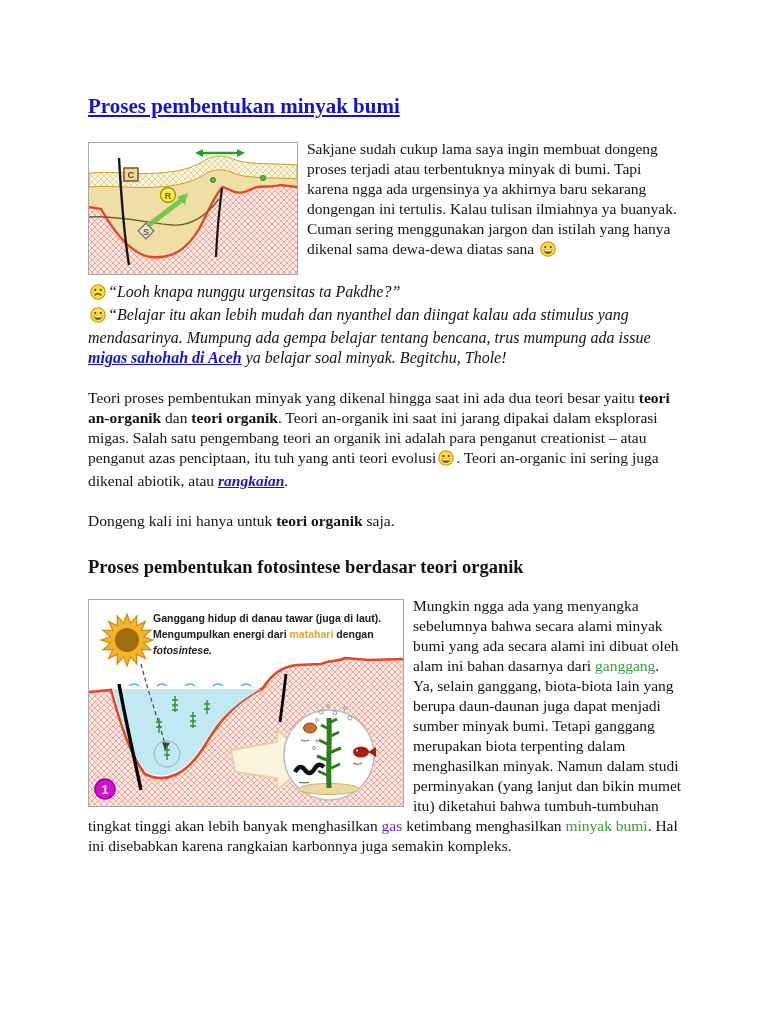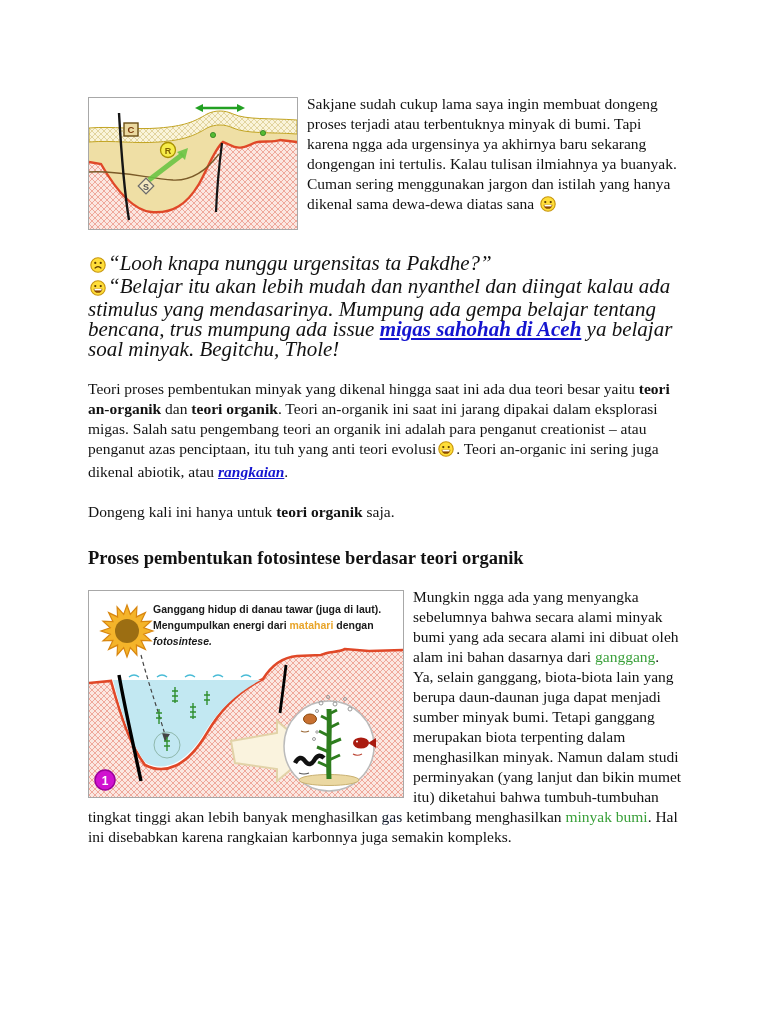--- a/index.html
+++ b/index.html
@@ -13,39 +13,40 @@
     font-size:21px;font-weight:bold;color:#1414CF;
     text-decoration:underline;margin:0 0 20px 0;display:inline-block;
   }
   .byline{font-size:15px;margin:0 0 22px 0;}
   p.body{font-size:15.5px;line-height:20px;margin:0 0 20px 0;}
   .it{}
   .b{font-weight:bold;}
   .bi{font-weight:normal;font-style:italic;}
   .link{color:#1414CF;font-weight:bold;font-style:italic;text-decoration:underline;cursor:pointer;}
   .green{color:#3AA03A;}
-  .red{color:#0f172a;}
+  .red{color:#6d28d9;}
   .fig{
     float:left;border:1px solid #A8A8A8;background:#fff;
     margin:3px 9px 4px 0;line-height:0;
   }
-  .quotes{clear:left;font-size:21px;line-height:20px;margin:16px 0 20px 0;}
+  .quotes{clear:left;font-size:16px;line-height:20px;margin:0 0 20px 0;}
   .quotes p{margin:0;font-style:italic;}
   h3.sub{font-size:15.5px;font-weight:bold;margin:24px 0 20px 0;}
   h2.big{font-size:18.5px;font-weight:bold;margin:26px 0 18px 0;clear:left;}
   .emoji{display:inline-block;vertical-align:-3px;margin:0 2px;}
   svg text{font-family:"Liberation Sans", sans-serif;}
   .figcap{font-size:10.5px;font-weight:bold;fill:#1A1A1A;}
   .clearfix::after{content:"";display:block;clear:both;}
 </style>
 </head>
 <body>
 
 <div class="page">
 
+  <a class="title">Proses pembentukan minyak bumi</a>
 
   
   <div class="clearfix">
     <div class="fig">
       <svg width="208" height="131" viewBox="0 0 208 131">
         <defs>
           <pattern id="hp" width="6" height="6" patternUnits="userSpaceOnUse">
             <rect width="6" height="6" fill="#FBE7E1"></rect>
             <path d="M0,0 L6,6 M6,0 L0,6" stroke="#EFA89B" stroke-width="1"></path>
           </pattern>

